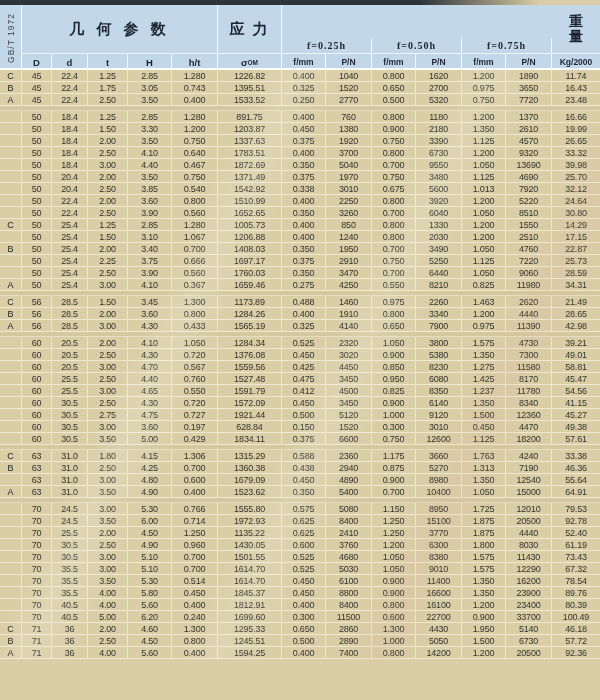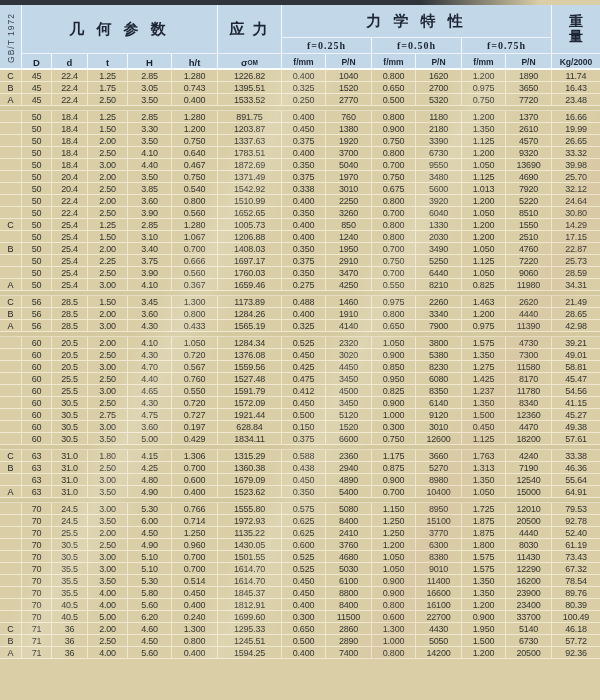--- a/index.html
+++ b/index.html
@@ -92,21 +92,20 @@
 
   <div class="top-strip"></div>
 
 
   <div class="thead">
     <div class="hcell gbt noline-b">
       <span>GB/T 1972</span>
     </div>
     <div class="hcell h-geometry">几 何 参 数</div>
     <div class="hcell h-stress">应 力</div>
-    <div class="hcell h-mech">力 学 特 性</div>
     <div class="hcell h-weight">
       <div>重</div>
       <div>量</div>
     </div>
     <div class="hcell h-defl0">f=0.25h</div>
     <div class="hcell h-defl1">f=0.50h</div>
     <div class="hcell h-defl2">f=0.75h</div>
 
     <div class="hcell h-sub" style="grid-column:2">D</div>
     <div class="hcell h-sub" style="grid-column:3">d</div>

